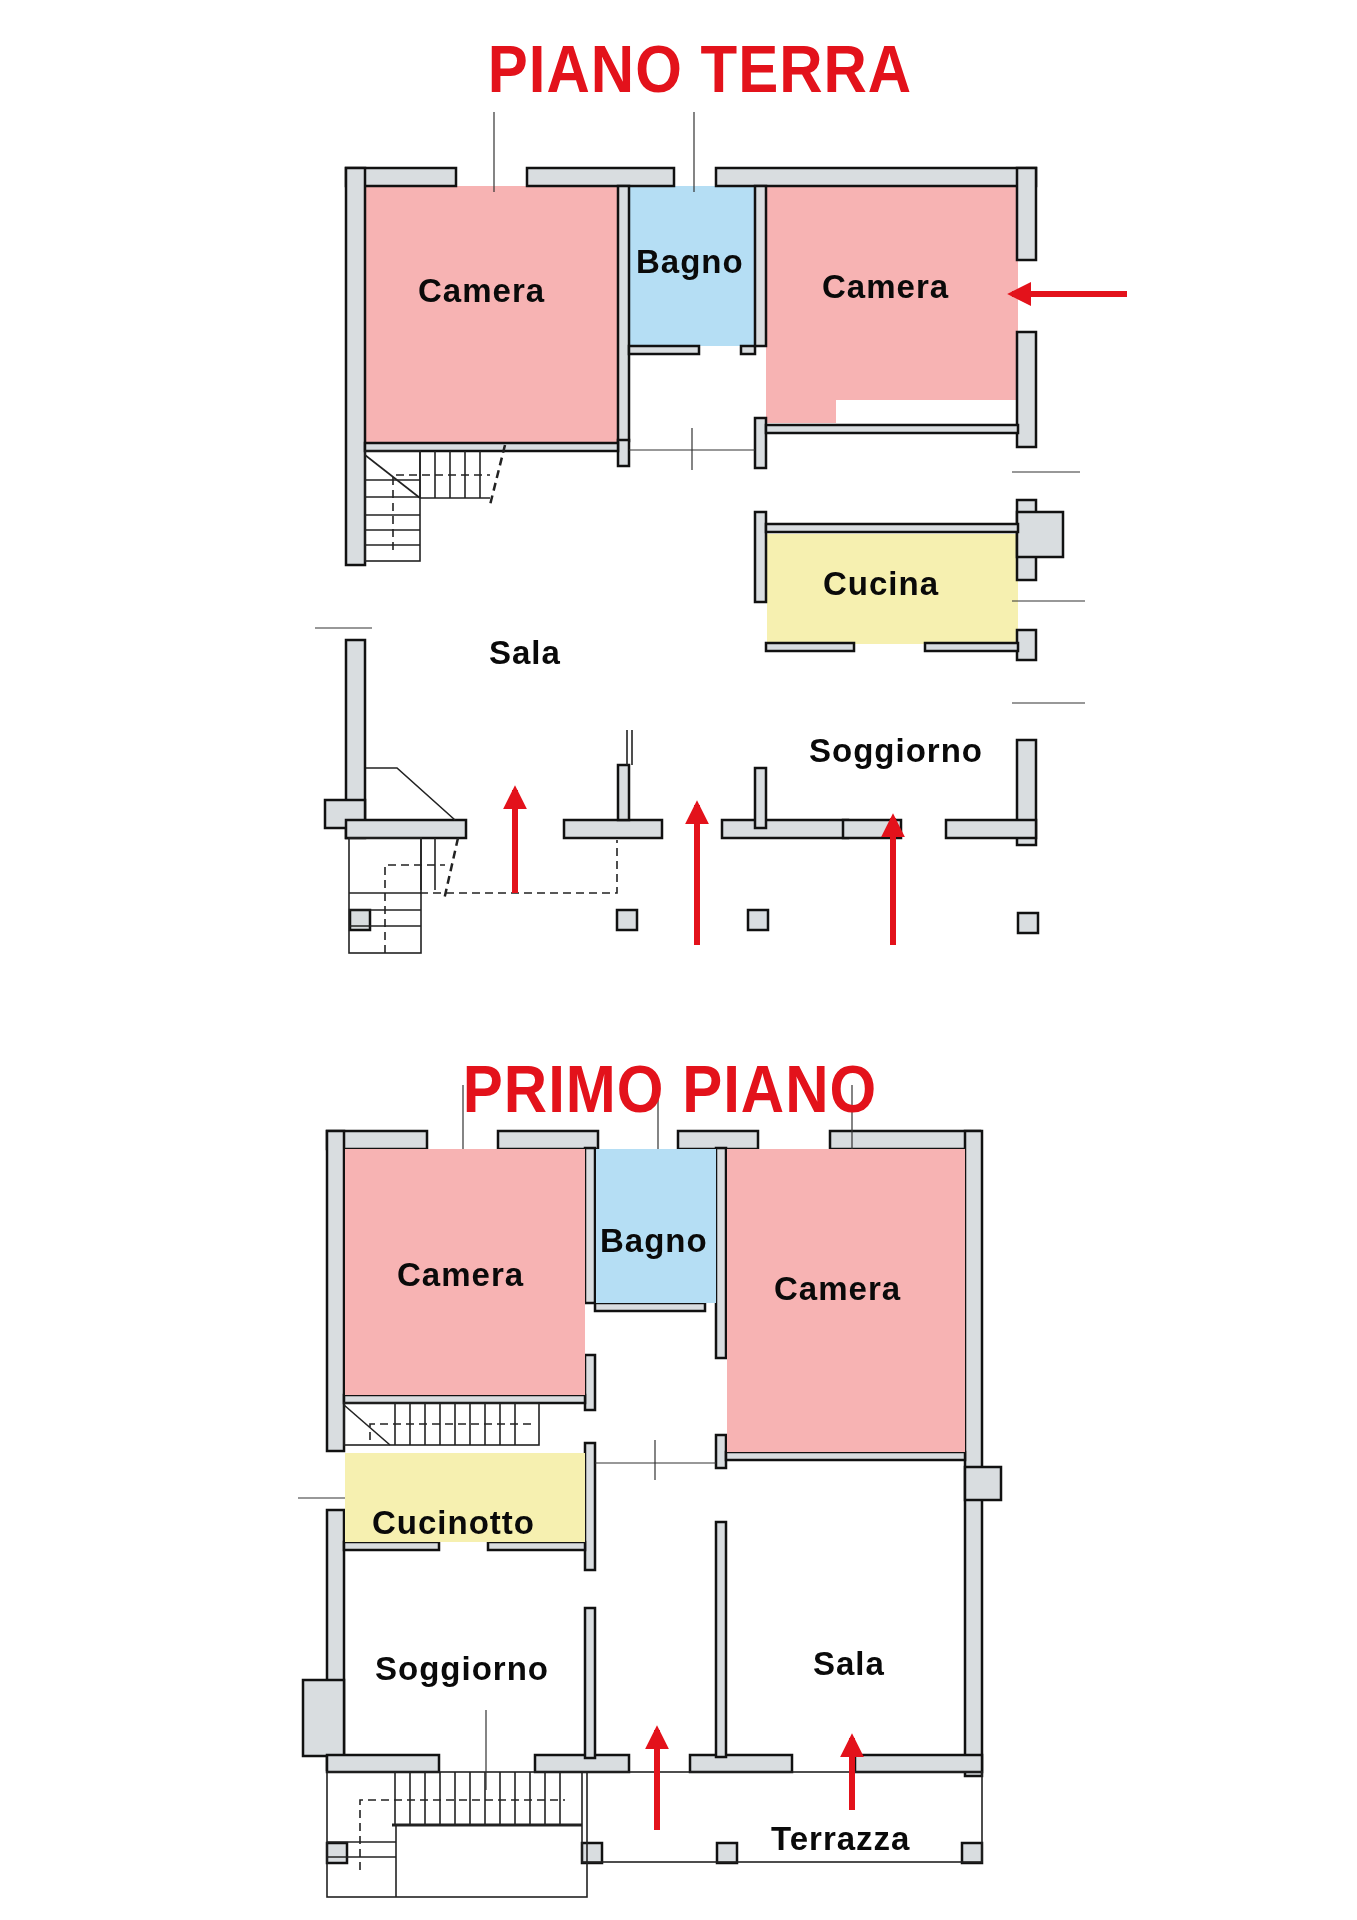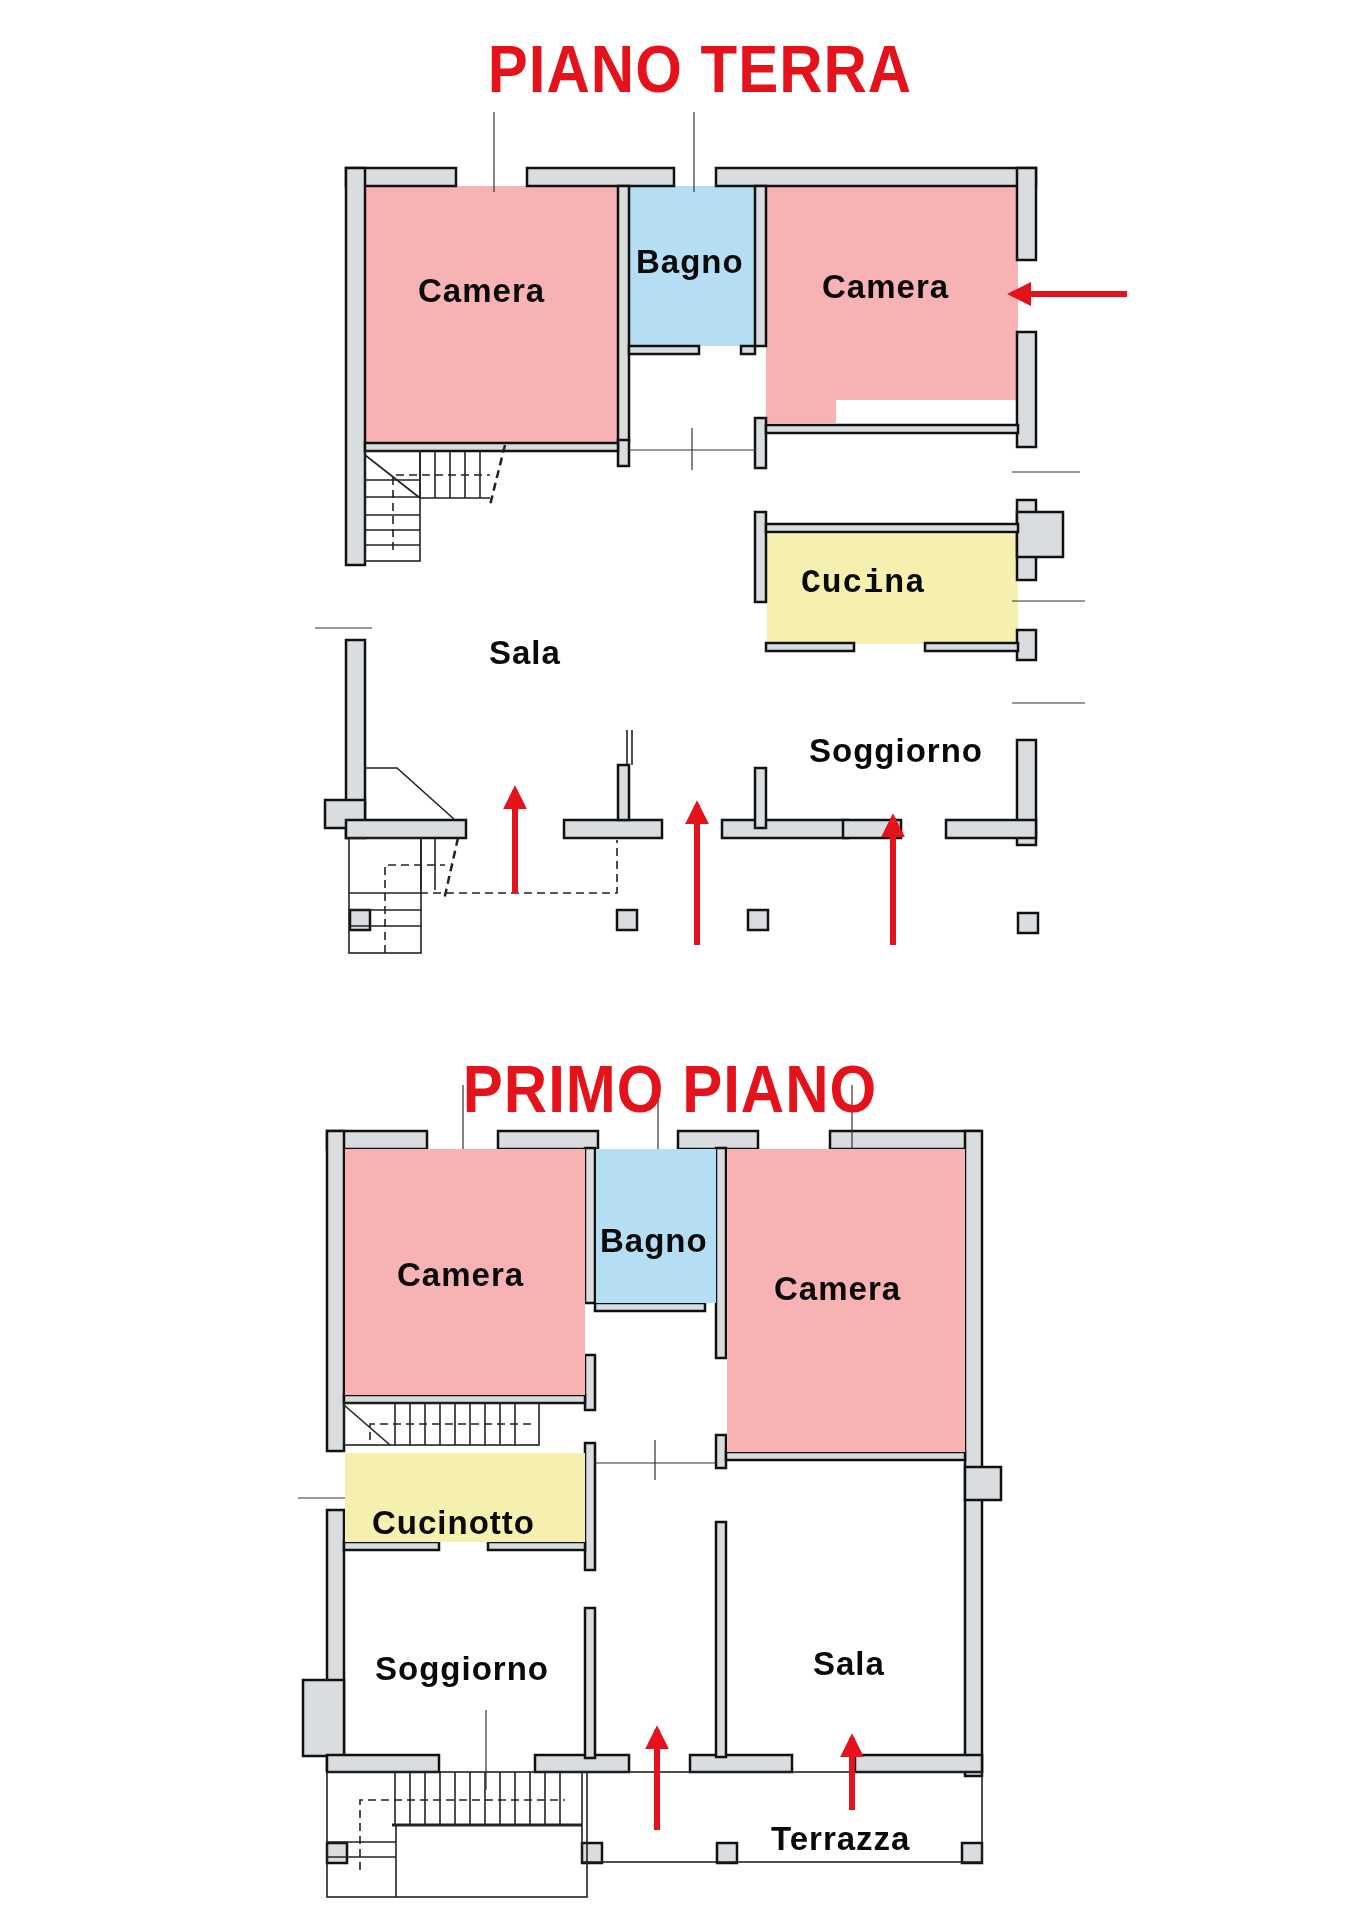--- a/index.html
+++ b/index.html
@@ -207,21 +207,21 @@
 <div class="room pink" style="left:345px; top:1149px; width:240px; height:246px;"></div>
 <div class="room blue" style="left:596px; top:1149px; width:120px; height:154px;"></div>
 <div class="room pink" style="left:727px; top:1149px; width:238px; height:303px;"></div>
 <div class="room yellow" style="left:345px; top:1453px; width:240px; height:89px;"></div>
 
 <div class="title" style="left:370px; top:1050px; width:600px;">PRIMO PIANO</div>
 
 <span class="room-label" style="left:418px; top:272px;">Camera</span>
 <span class="room-label" style="left:636px; top:243px;">Bagno</span>
 <span class="room-label" style="left:822px; top:268px;">Camera</span>
-<span class="room-label" style="left:801px; top:565px;font-family:Liberation Mono, monospace;">Cucina</span>
+<span class="room-label" style="left:823px; top:565px;">Cucina</span>
 <span class="room-label" style="left:489px; top:634px;">Sala</span>
 <span class="room-label" style="left:809px; top:732px;">Soggiorno</span>
 
 <span class="room-label" style="left:397px; top:1256px;">Camera</span>
 <span class="room-label" style="left:600px; top:1222px;">Bagno</span>
 <span class="room-label" style="left:774px; top:1270px;">Camera</span>
 <span class="room-label" style="left:372px; top:1485px;margin-top:19px;">Cucinotto</span>
 <span class="room-label" style="left:375px; top:1650px;">Soggiorno</span>
 <span class="room-label" style="left:813px; top:1645px;">Sala</span>
 <span class="room-label" style="left:771px; top:1820px;text-align:center;">Terrazza</span>

